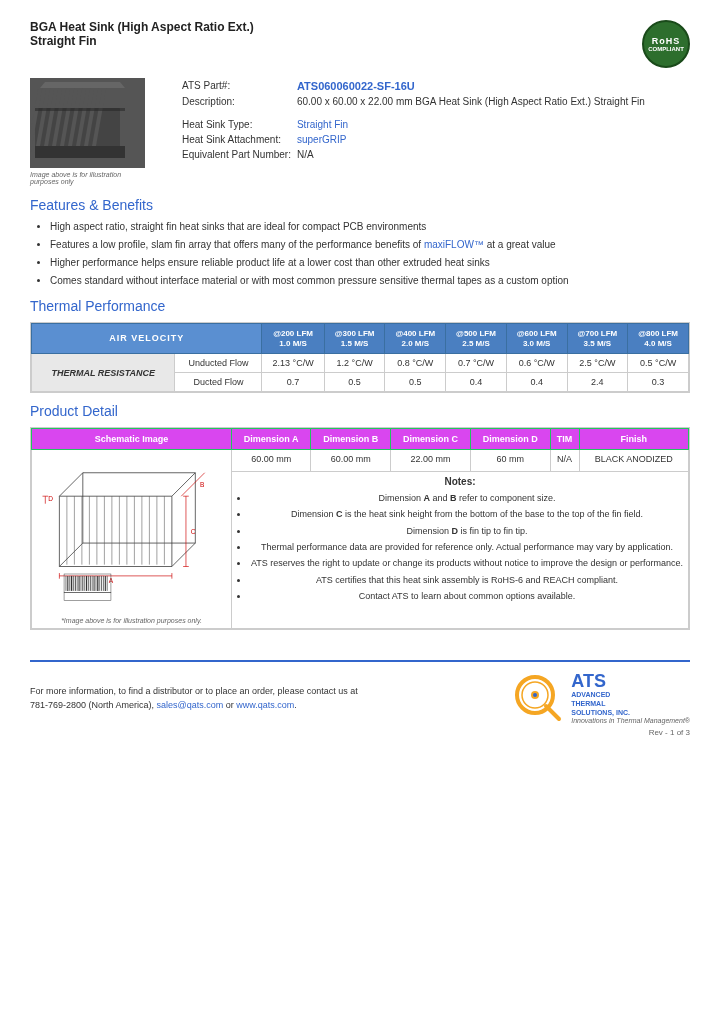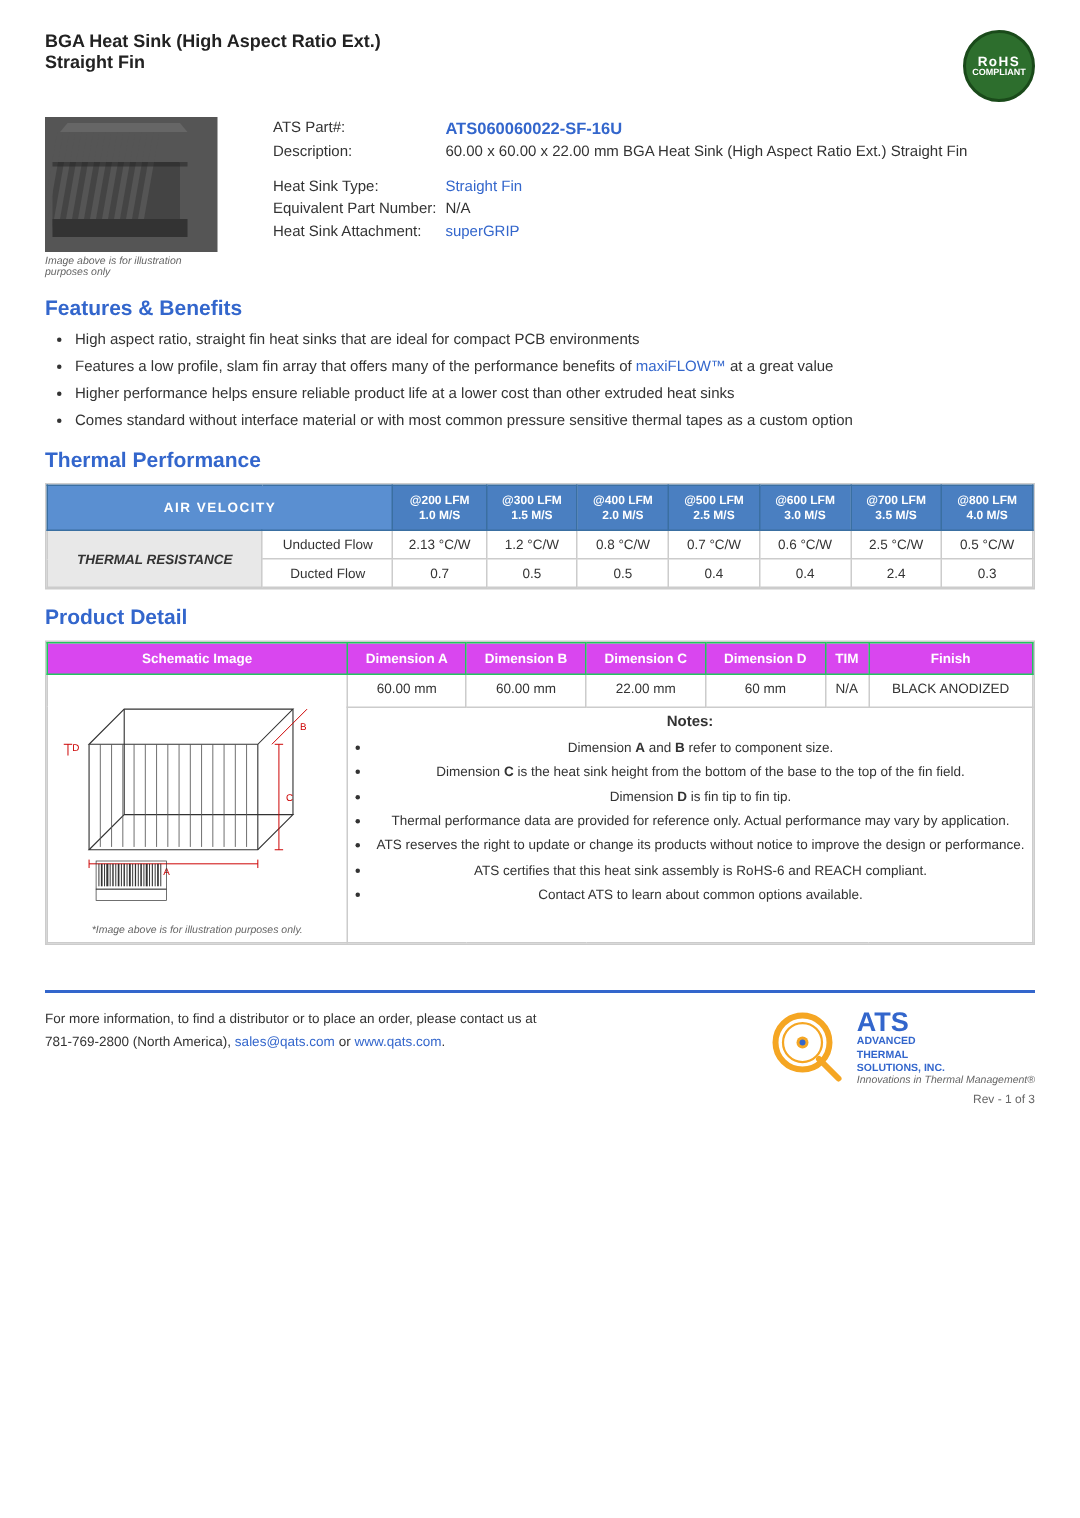--- a/index.html
+++ b/index.html
@@ -101,21 +101,21 @@
       text-decoration: none;
     }
     .spec-part-number {
       color: #3366cc;
       font-weight: bold;
       font-size: 11px;
     }
     .section-title {
       color: #3366cc;
       font-size: 14px;
-      font-weight: bold;
+      font-weight: normal;
       margin: 10px 0 6px 0;
       border-bottom: none;
     }
     .features-list {
       list-style: disc;
       padding-left: 20px;
       font-size: 10px;
       line-height: 1.5;
       color: #333;
     }
@@ -226,21 +226,21 @@
     }
     .notes-list li {
       margin-bottom: 2px;
     }
     .footer-section {
       margin-top: 30px;
       border-top: 2px solid #3366cc;
       padding-top: 10px;
       display: flex;
       justify-content: space-between;
-      align-items: flex-start;
+      align-items: center;
     }
     .footer-contact {
       font-size: 9px;
       color: #333;
       line-height: 1.6;
     }
     .footer-contact a {
       color: #3366cc;
     }
     .footer-copyright {
@@ -346,28 +346,28 @@
         <tr>
               <td colspan="2" style="height:8px;"></td>
             </tr>
         <tr>
           <td class="spec-label">Heat Sink Type:</td>
           <td class="spec-value">
             <a class="spec-link">Straight Fin</a>
           </td>
         </tr>
         <tr>
-          <td class="spec-label">Equivalent Part Number:</td>
-          <td class="spec-value">N/A</td>
-        </tr>
-        <tr>
           <td class="spec-label">Heat Sink Attachment:</td>
           <td class="spec-value">
             <a class="spec-link">superGRIP</a>
           </td>
+        </tr>
+        <tr>
+          <td class="spec-label">Equivalent Part Number:</td>
+          <td class="spec-value">N/A</td>
         </tr>
       </tbody>
         </table>
     </div>
   </div>
 
   <div class="section-title">Features &amp; Benefits</div>
   <ul class="features-list">
     <li>High aspect ratio, straight fin heat sinks that are ideal for compact PCB environments</li>
     <li>Features a low profile, slam fin array that offers many of the performance benefits of <a class="spec-link">maxiFLOW™</a> at a great value</li>

